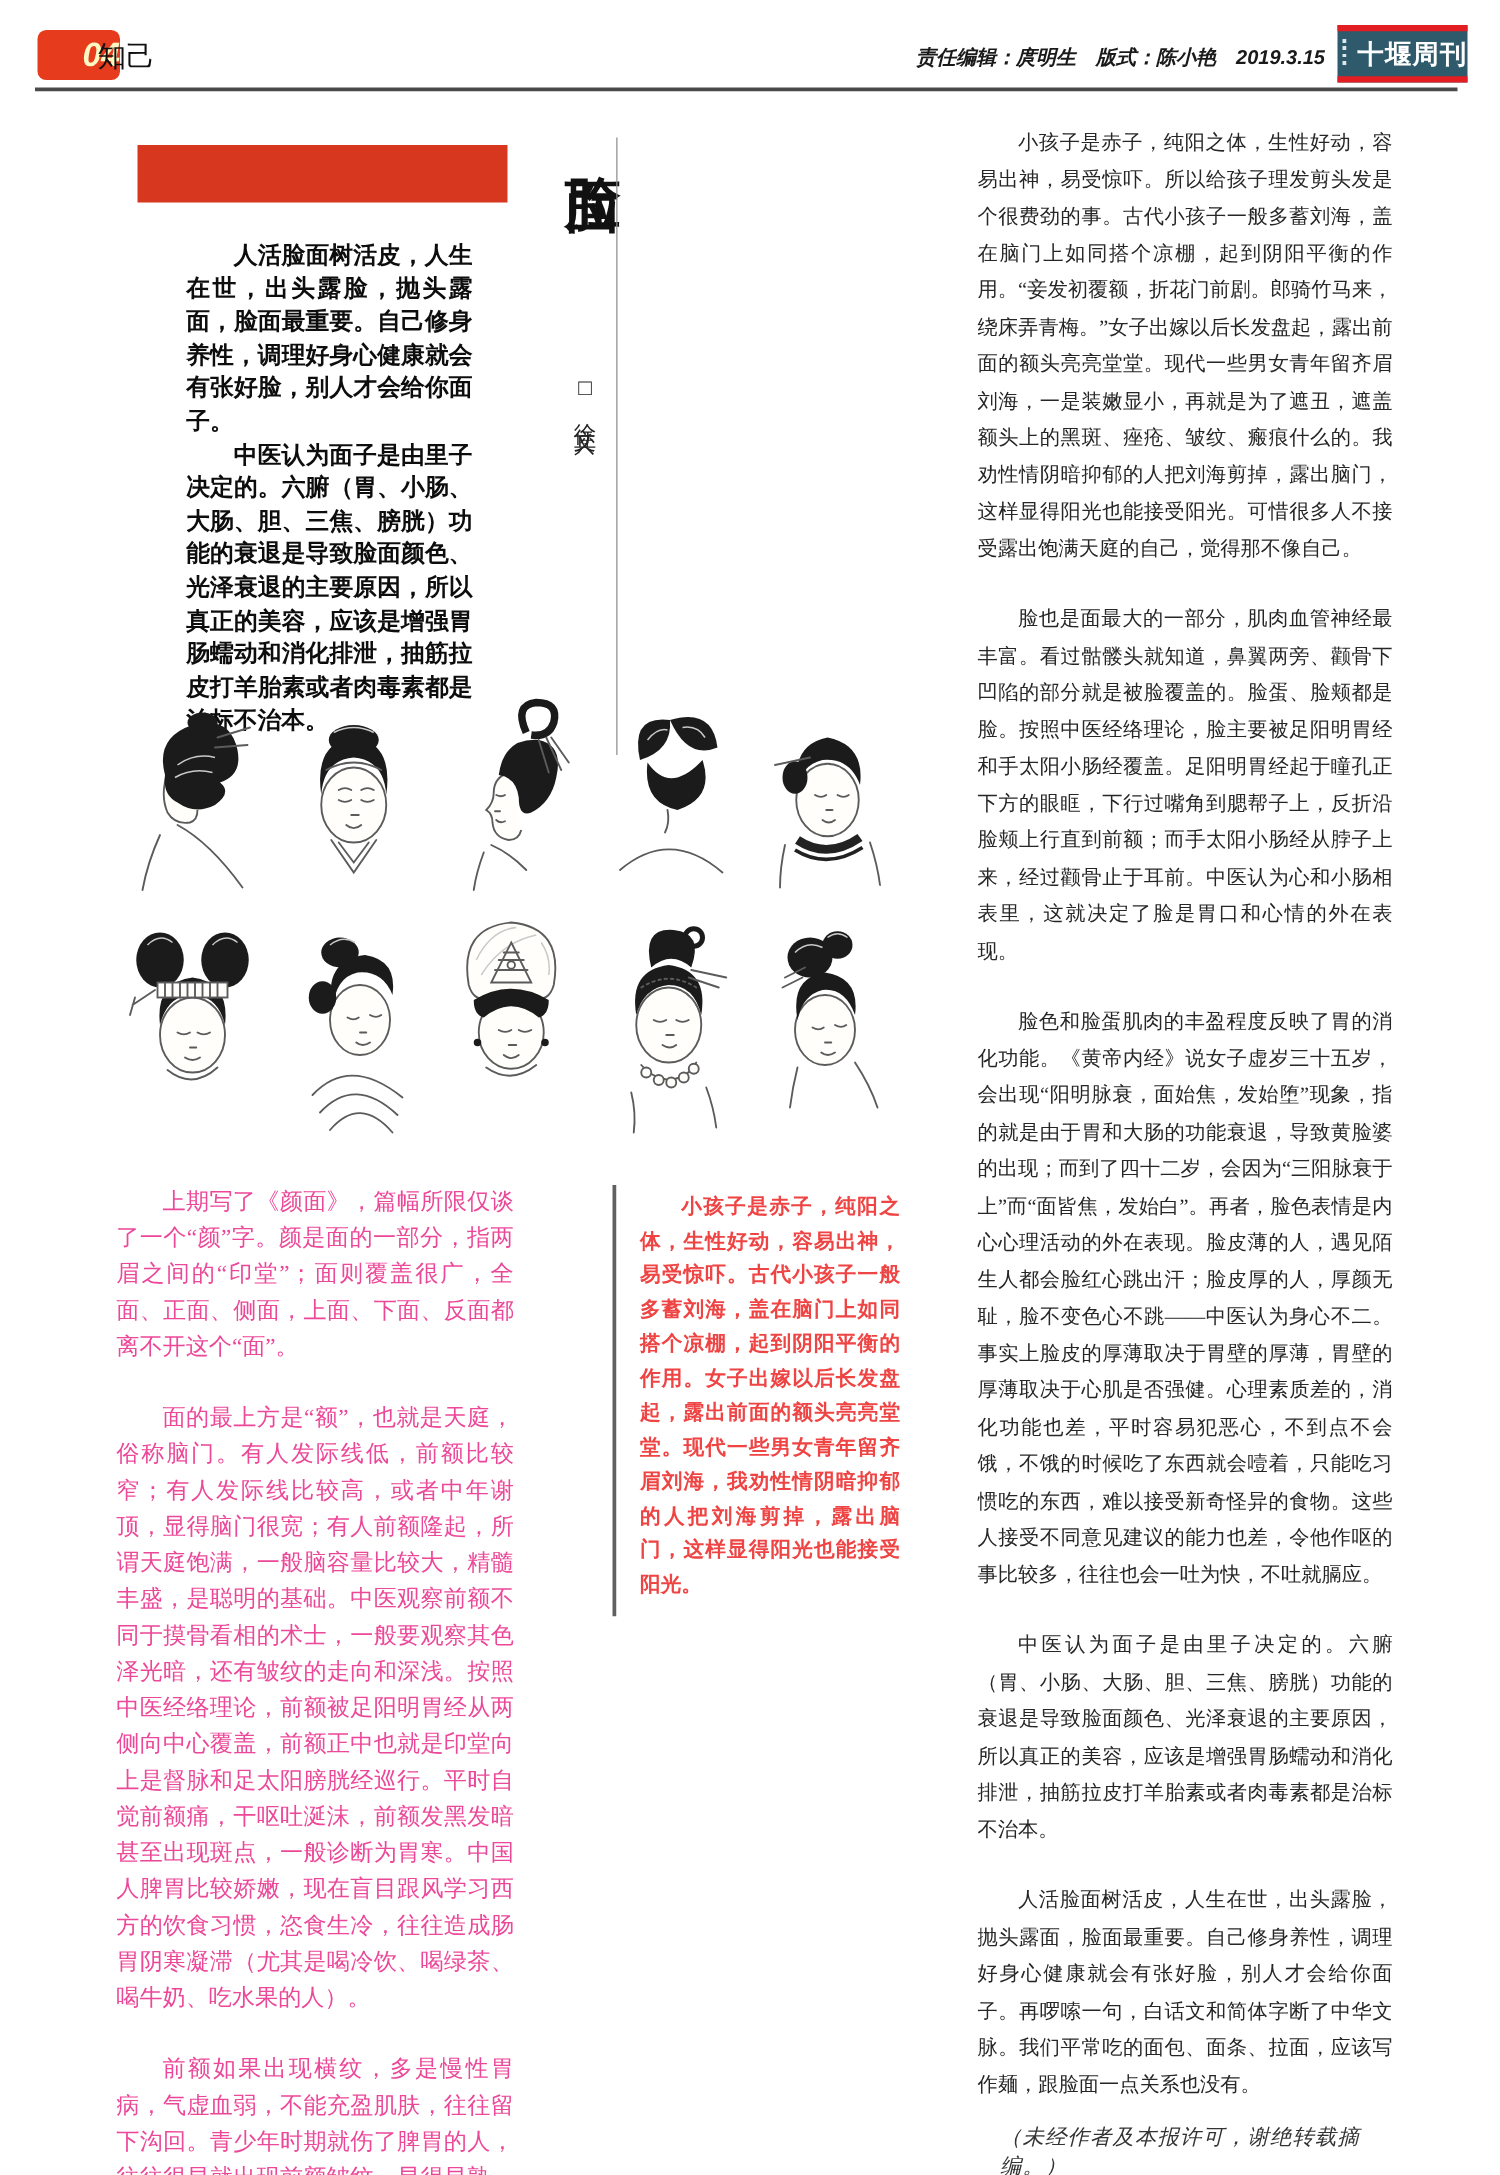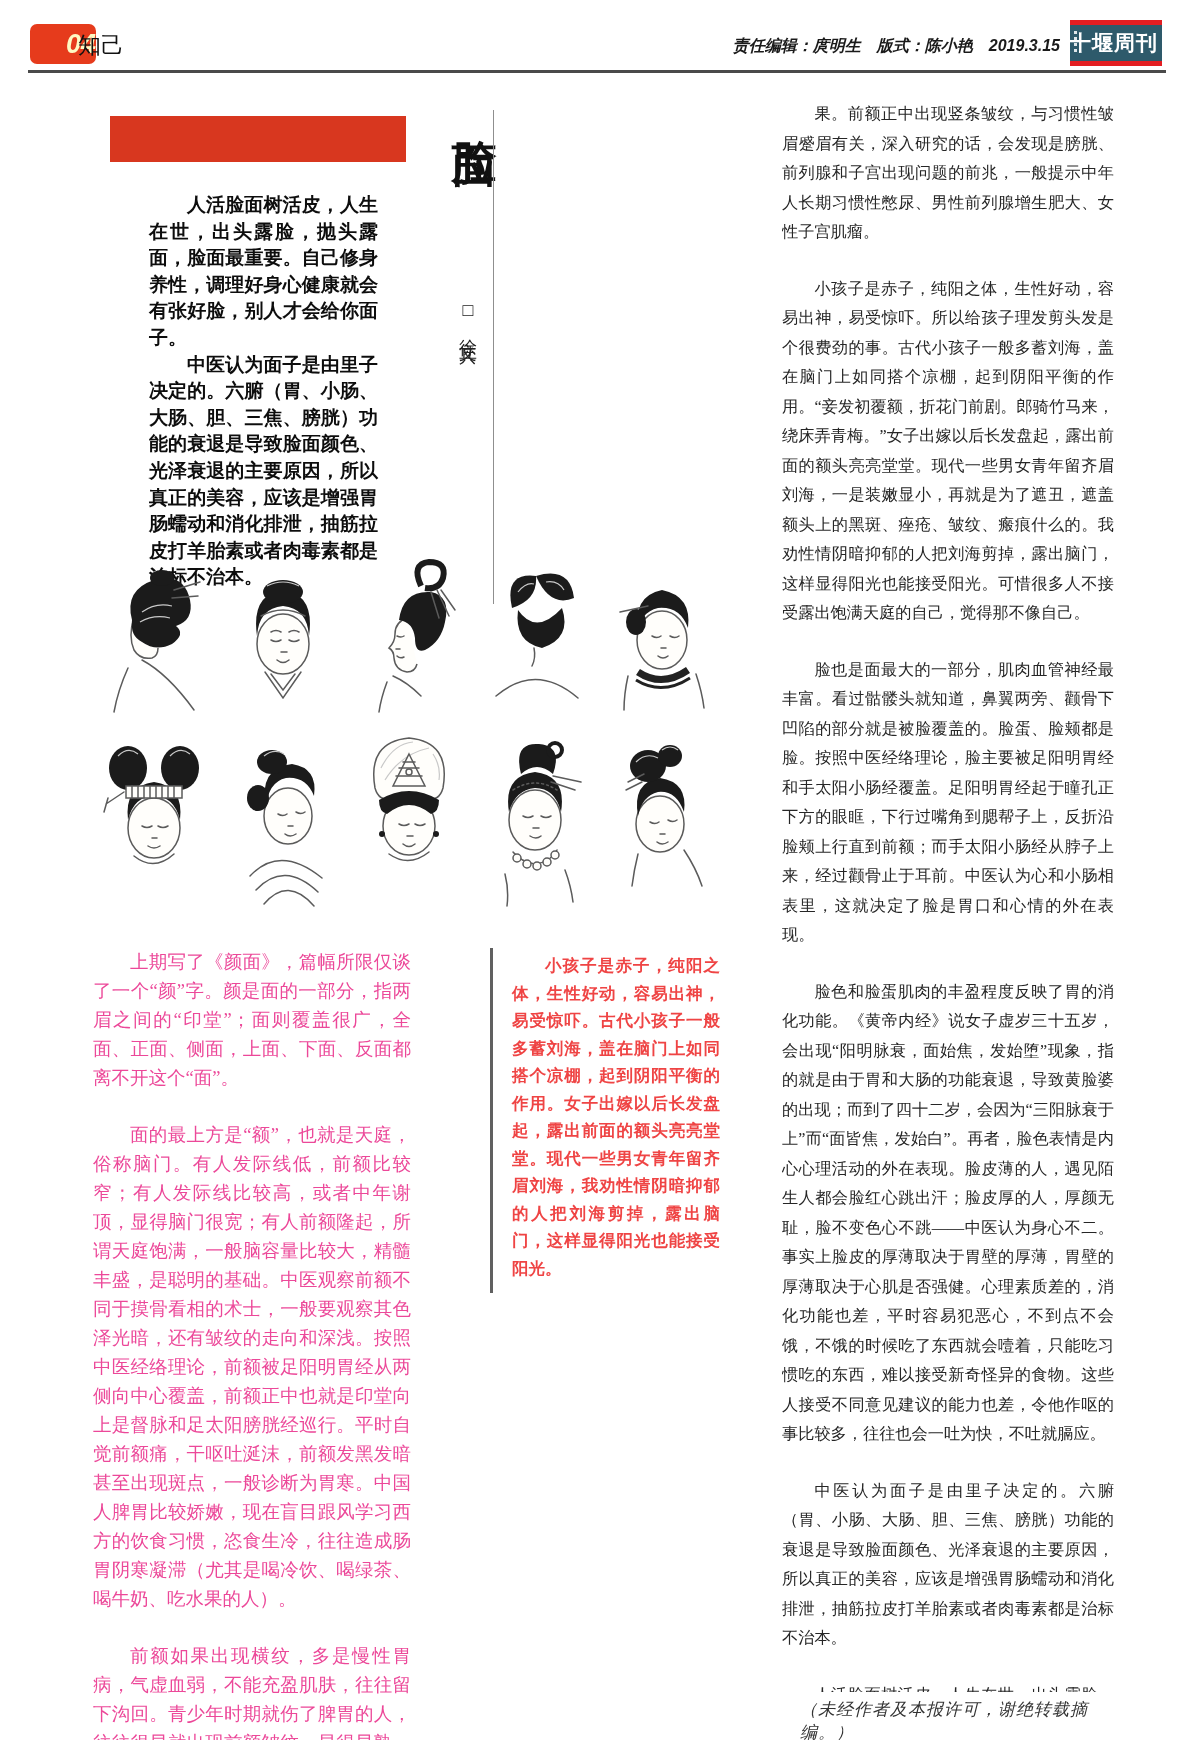--- a/index.html
+++ b/index.html
@@ -6,23 +6,23 @@
   #page{position:relative;width:1200px;height:1740px;background:#ffffff;overflow:hidden;
         font-family:"Liberation Serif","DejaVu Serif",serif;color:#222;}
   
   .pagenum{position:absolute;left:30px;top:24px;width:42px;height:40px;background:#e63b1c;
            border-radius:7px;color:#fef9c3;font-family:"Liberation Sans","DejaVu Sans",sans-serif;
            font-weight:bold;font-style:italic;font-size:27px;line-height:40px;text-align:right;padding-left:24px;}
   .section{position:absolute;left:78px;top:30px;font-family:"Liberation Sans","DejaVu Sans",sans-serif;
            font-weight:normal;font-size:23px;color:#111;}
   .editors{position:absolute;right:140px;top:36px;font-family:Liberation Sans, sans-serif;
            font-weight:bold;font-style:italic;font-size:16px;color:#1a1a1a;}
-  .masthead{position:absolute;left:1070px;top:20px;width:92px;height:36px;background:#2e5a6b;
+  .masthead{position:absolute;left:1070px;top:20px;width:104px;height:36px;background:#2e5a6b;
             border-top:5px solid #e31e22;border-bottom:5px solid #e31e22;
-            display:flex;align-items:center;justify-content:flex-start;}
+            display:flex;align-items:center;justify-content:flex-end;}
   .masthead .mh-title{color:#fff;font-weight:bold;font-size:21px;letter-spacing:1px;
             font-family:"Liberation Serif","DejaVu Serif",serif;white-space:nowrap;}
   .mh-marks{position:absolute;left:4px;top:6px;width:3px;height:24px;
             background:repeating-linear-gradient(#dfe7ea 0 3px,transparent 3px 6px);}
   .hrule{position:absolute;left:28px;top:70px;width:1138px;height:3px;background:#4a4a4a;}
   
   .redblock{position:absolute;left:110px;top:116px;width:296px;height:46px;background:#d8371f;}
   .intro{position:absolute;left:149px;top:192px;width:229px;font-size:19px;line-height:26.6px;
          font-weight:bold;color:#0d0d0d;text-align:justify;}
   .intro p{margin:0;text-indent:2em;}
@@ -216,21 +216,20 @@
     <p>面的最上方是“额”，也就是天庭，俗称脑门。有人发际线低，前额比较窄；有人发际线比较高，或者中年谢顶，显得脑门很宽；有人前额隆起，所谓天庭饱满，一般脑容量比较大，精髓丰盛，是聪明的基础。中医观察前额不同于摸骨看相的术士，一般要观察其色泽光暗，还有皱纹的走向和深浅。按照中医经络理论，前额被足阳明胃经从两侧向中心覆盖，前额正中也就是印堂向上是督脉和足太阳膀胱经巡行。平时自觉前额痛，干呕吐涎沫，前额发黑发暗甚至出现斑点，一般诊断为胃寒。中国人脾胃比较娇嫩，现在盲目跟风学习西方的饮食习惯，恣食生冷，往往造成肠胃阴寒凝滞（尤其是喝冷饮、喝绿茶、喝牛奶、吃水果的人）。</p>
     <p>前额如果出现横纹，多是慢性胃病，气虚血弱，不能充盈肌肤，往往留下沟回。青少年时期就伤了脾胃的人，往往很早就出现前额皱纹，显得早熟。严重的作息饮食不当，会导致胃下垂，皱纹变得很深，脸蛋上的法令纹也会像刀劈斧砍一般。如果注意饮食调养，加上用补中益气的药物，能够起到美容去皱的效</p>
   </div>
 
   <div class="qbar"></div>
   <div class="quote">
     <p>小孩子是赤子，纯阳之体，生性好动，容易出神，易受惊吓。古代小孩子一般多蓄刘海，盖在脑门上如同搭个凉棚，起到阴阳平衡的作用。女子出嫁以后长发盘起，露出前面的额头亮亮堂堂。现代一些男女青年留齐眉刘海，我劝性情阴暗抑郁的人把刘海剪掉，露出脑门，这样显得阳光也能接受阳光。</p>
   </div>
 
   <div class="rightcol">
-    <p>果。前额正中出现竖条皱纹，与习惯性皱眉蹙眉有关，深入研究的话，会发现是膀胱、前列腺和子宫出现问题的前兆，一般提示中年人长期习惯性憋尿、男性前列腺增生肥大、女性子宫肌瘤。</p>
     <p>小孩子是赤子，纯阳之体，生性好动，容易出神，易受惊吓。所以给孩子理发剪头发是个很费劲的事。古代小孩子一般多蓄刘海，盖在脑门上如同搭个凉棚，起到阴阳平衡的作用。“妾发初覆额，折花门前剧。郎骑竹马来，绕床弄青梅。”女子出嫁以后长发盘起，露出前面的额头亮亮堂堂。现代一些男女青年留齐眉刘海，一是装嫩显小，再就是为了遮丑，遮盖额头上的黑斑、痤疮、皱纹、瘢痕什么的。我劝性情阴暗抑郁的人把刘海剪掉，露出脑门，这样显得阳光也能接受阳光。可惜很多人不接受露出饱满天庭的自己，觉得那不像自己。</p>
     <p>脸也是面最大的一部分，肌肉血管神经最丰富。看过骷髅头就知道，鼻翼两旁、颧骨下凹陷的部分就是被脸覆盖的。脸蛋、脸颊都是脸。按照中医经络理论，脸主要被足阳明胃经和手太阳小肠经覆盖。足阳明胃经起于瞳孔正下方的眼眶，下行过嘴角到腮帮子上，反折沿脸颊上行直到前额；而手太阳小肠经从脖子上来，经过颧骨止于耳前。中医认为心和小肠相表里，这就决定了脸是胃口和心情的外在表现。</p>
     <p>脸色和脸蛋肌肉的丰盈程度反映了胃的消化功能。《黄帝内经》说女子虚岁三十五岁，会出现“阳明脉衰，面始焦，发始堕”现象，指的就是由于胃和大肠的功能衰退，导致黄脸婆的出现；而到了四十二岁，会因为“三阳脉衰于上”而“面皆焦，发始白”。再者，脸色表情是内心心理活动的外在表现。脸皮薄的人，遇见陌生人都会脸红心跳出汗；脸皮厚的人，厚颜无耻，脸不变色心不跳——中医认为身心不二。事实上脸皮的厚薄取决于胃壁的厚薄，胃壁的厚薄取决于心肌是否强健。心理素质差的，消化功能也差，平时容易犯恶心，不到点不会饿，不饿的时候吃了东西就会噎着，只能吃习惯吃的东西，难以接受新奇怪异的食物。这些人接受不同意见建议的能力也差，令他作呕的事比较多，往往也会一吐为快，不吐就膈应。</p>
     <p>中医认为面子是由里子决定的。六腑（胃、小肠、大肠、胆、三焦、膀胱）功能的衰退是导致脸面颜色、光泽衰退的主要原因，所以真正的美容，应该是增强胃肠蠕动和消化排泄，抽筋拉皮打羊胎素或者肉毒素都是治标不治本。</p>
     <p>人活脸面树活皮，人生在世，出头露脸，抛头露面，脸面最重要。自己修身养性，调理好身心健康就会有张好脸，别人才会给你面子。再啰嗦一句，白话文和简体字断了中华文脉。我们平常吃的面包、面条、拉面，应该写作麺，跟脸面一点关系也没有。</p>
   </div>
 
   <div class="note">（未经作者及本报许可，谢绝转载摘编。）</div>
 
 </div>

